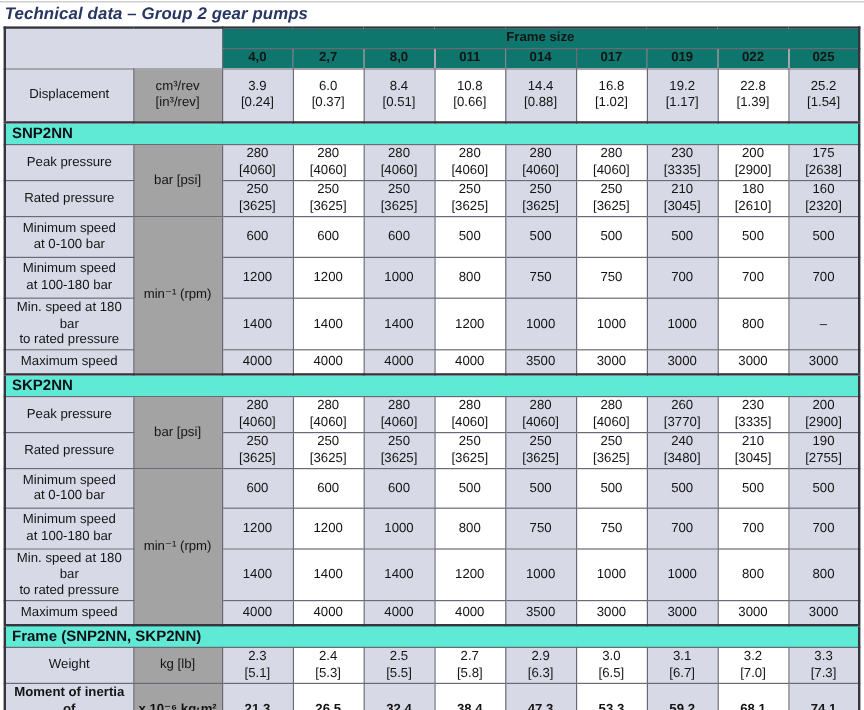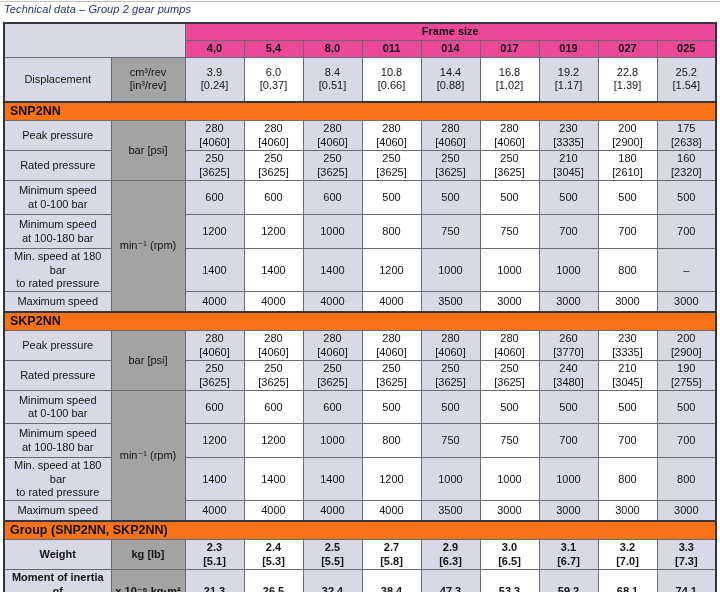--- a/index.html
+++ b/index.html
@@ -4,44 +4,44 @@
 <style>
   html,body { margin:0; padding:0; }
   body {
     width:720px; height:592px; position:relative; background:#ffffff;
     font-family:"Liberation Sans","DejaVu Sans",sans-serif;
     -webkit-font-smoothing:antialiased;
   }
   .top-rule { position:absolute; top:1px; left:0; width:720px; height:1px; background:#c2c2c6; }
   .title {
     position:absolute; top:3px; left:4px;
-    font-style:italic; font-weight:normal; font-size:11px; color:#273662;
+    font-style:italic; font-weight:bold; font-size:14px; color:#273662;
     letter-spacing:0.1px;
   }
   table.tech {
     position:absolute; top:22px; left:3px; width:713px;
     border-collapse:collapse; table-layout:fixed;
     border:2px solid #35353f;
   }
   table.tech th, table.tech td {
     border:1px solid #6a6a75;
     font-size:11px; color:#141414; text-align:center; vertical-align:middle;
     padding:1px 2px; line-height:1.22; overflow:hidden;
   }
-  thead th { background:#ec4899; font-weight:bold; font-size:12.5px; color:#101018; }
+  thead th { background:#0f766e; font-weight:bold; font-size:12.5px; color:#101018; }
   th.frame-head { border-bottom:1px solid #6a6a75; }
   th.corner { background:#d8d9e6; }
   td.lbl {
     background:#d8d9e6; text-align:left; padding-left:5px; font-size:11px;
   }
   td.unit { background:#a3a3a3; text-align:left; padding-left:5px; font-size:11px; }
   td.val { background:#ffffff; }
   td.val.shade { background:#d8d9e6; }
   tr.section td {
-    background:#f97316; text-align:left; font-weight:bold; font-size:12.5px;
+    background:#5eead4; text-align:left; font-weight:bold; font-size:12.5px;
     padding-left:5px; border-top:2px solid #35353f; color:#101018;
   }
 </style>
 </head>
 <body>
 
 <div class="top-rule"></div>
 <div class="title">Technical data – Group 2 gear pumps</div>
 
 <table class="tech">
@@ -58,27 +58,27 @@
       <col style="width:59px">
       <col style="width:59px">
   </colgroup>
   <thead>
     <tr style="height:17px">
       <th class="corner" colspan="2" rowspan="2"></th>
       <th class="frame-head" colspan="9">Frame size</th>
     </tr>
     <tr id="col-header-row" style="height:17px">
         <th>4,0</th>
-        <th>5,4</th>
+        <th>2,7</th>
         <th>8,0</th>
         <th>011</th>
         <th>014</th>
         <th>017</th>
         <th>019</th>
-        <th>027</th>
+        <th>022</th>
         <th>025</th>
       </tr>
   </thead>
   <tbody id="table-body">
       <tr style="height: 45px;">
         <td class="lbl">Displacement</td>
         <td class="unit" rowspan="1">cm³/rev<br>[in³/rev]</td>
         <td class="val shade">3.9<br>[0.24]</td>
         <td class="val">6.0<br>[0.37]</td>
         <td class="val shade">8.4<br>[0.51]</td>
@@ -237,23 +237,23 @@
         <td class="val">4000</td>
         <td class="val shade">4000</td>
         <td class="val">4000</td>
         <td class="val shade">3500</td>
         <td class="val">3000</td>
         <td class="val shade">3000</td>
         <td class="val">3000</td>
         <td class="val shade">3000</td>
       </tr>
       <tr class="section" style="height: 17px;">
-        <td colspan="11">Group  (SNP2NN, SKP2NN)</td>
-      </tr>
-      <tr style="height: 30px; font-weight: bold;">
+        <td colspan="11">Frame  (SNP2NN, SKP2NN)</td>
+      </tr>
+      <tr style="height: 30px;">
         <td class="lbl">Weight</td>
         <td class="unit" rowspan="1">kg [lb]</td>
         <td class="val shade">2.3<br>[5.1]</td>
         <td class="val">2.4<br>[5.3]</td>
         <td class="val shade">2.5<br>[5.5]</td>
         <td class="val">2.7<br>[5.8]</td>
         <td class="val shade">2.9<br>[6.3]</td>
         <td class="val">3.0<br>[6.5]</td>
         <td class="val shade">3.1<br>[6.7]</td>
         <td class="val">3.2<br>[7.0]</td>

